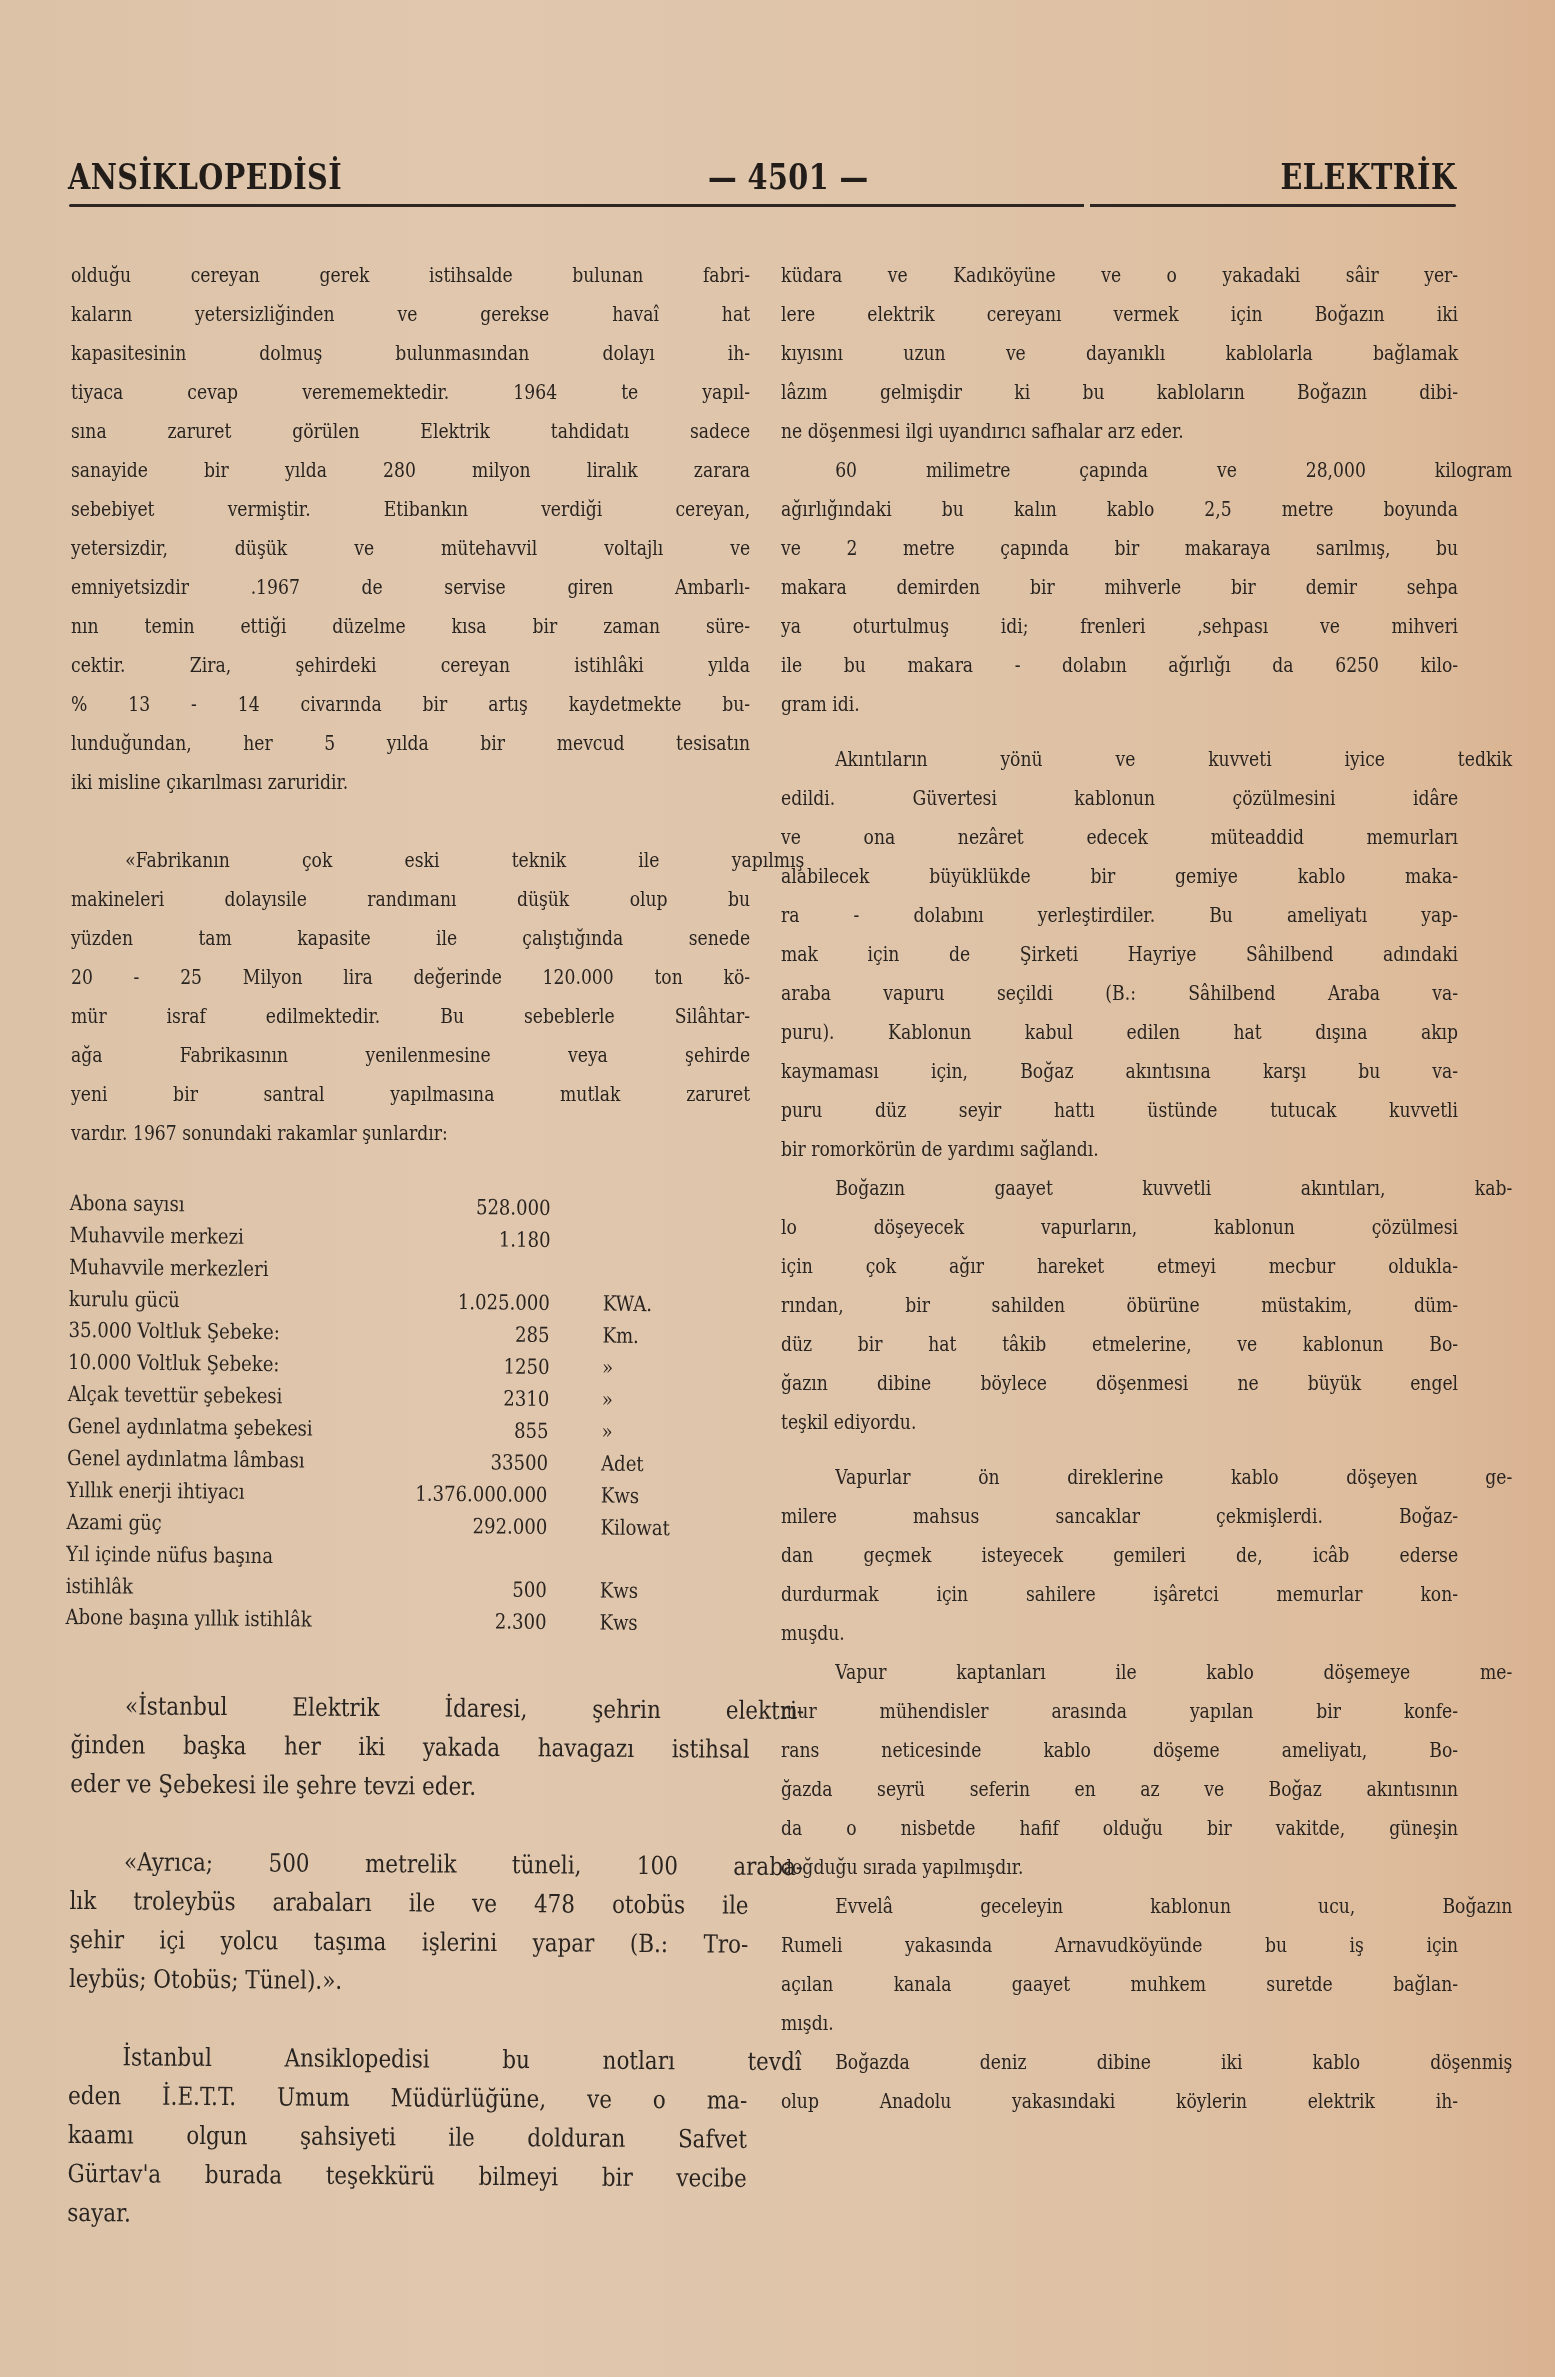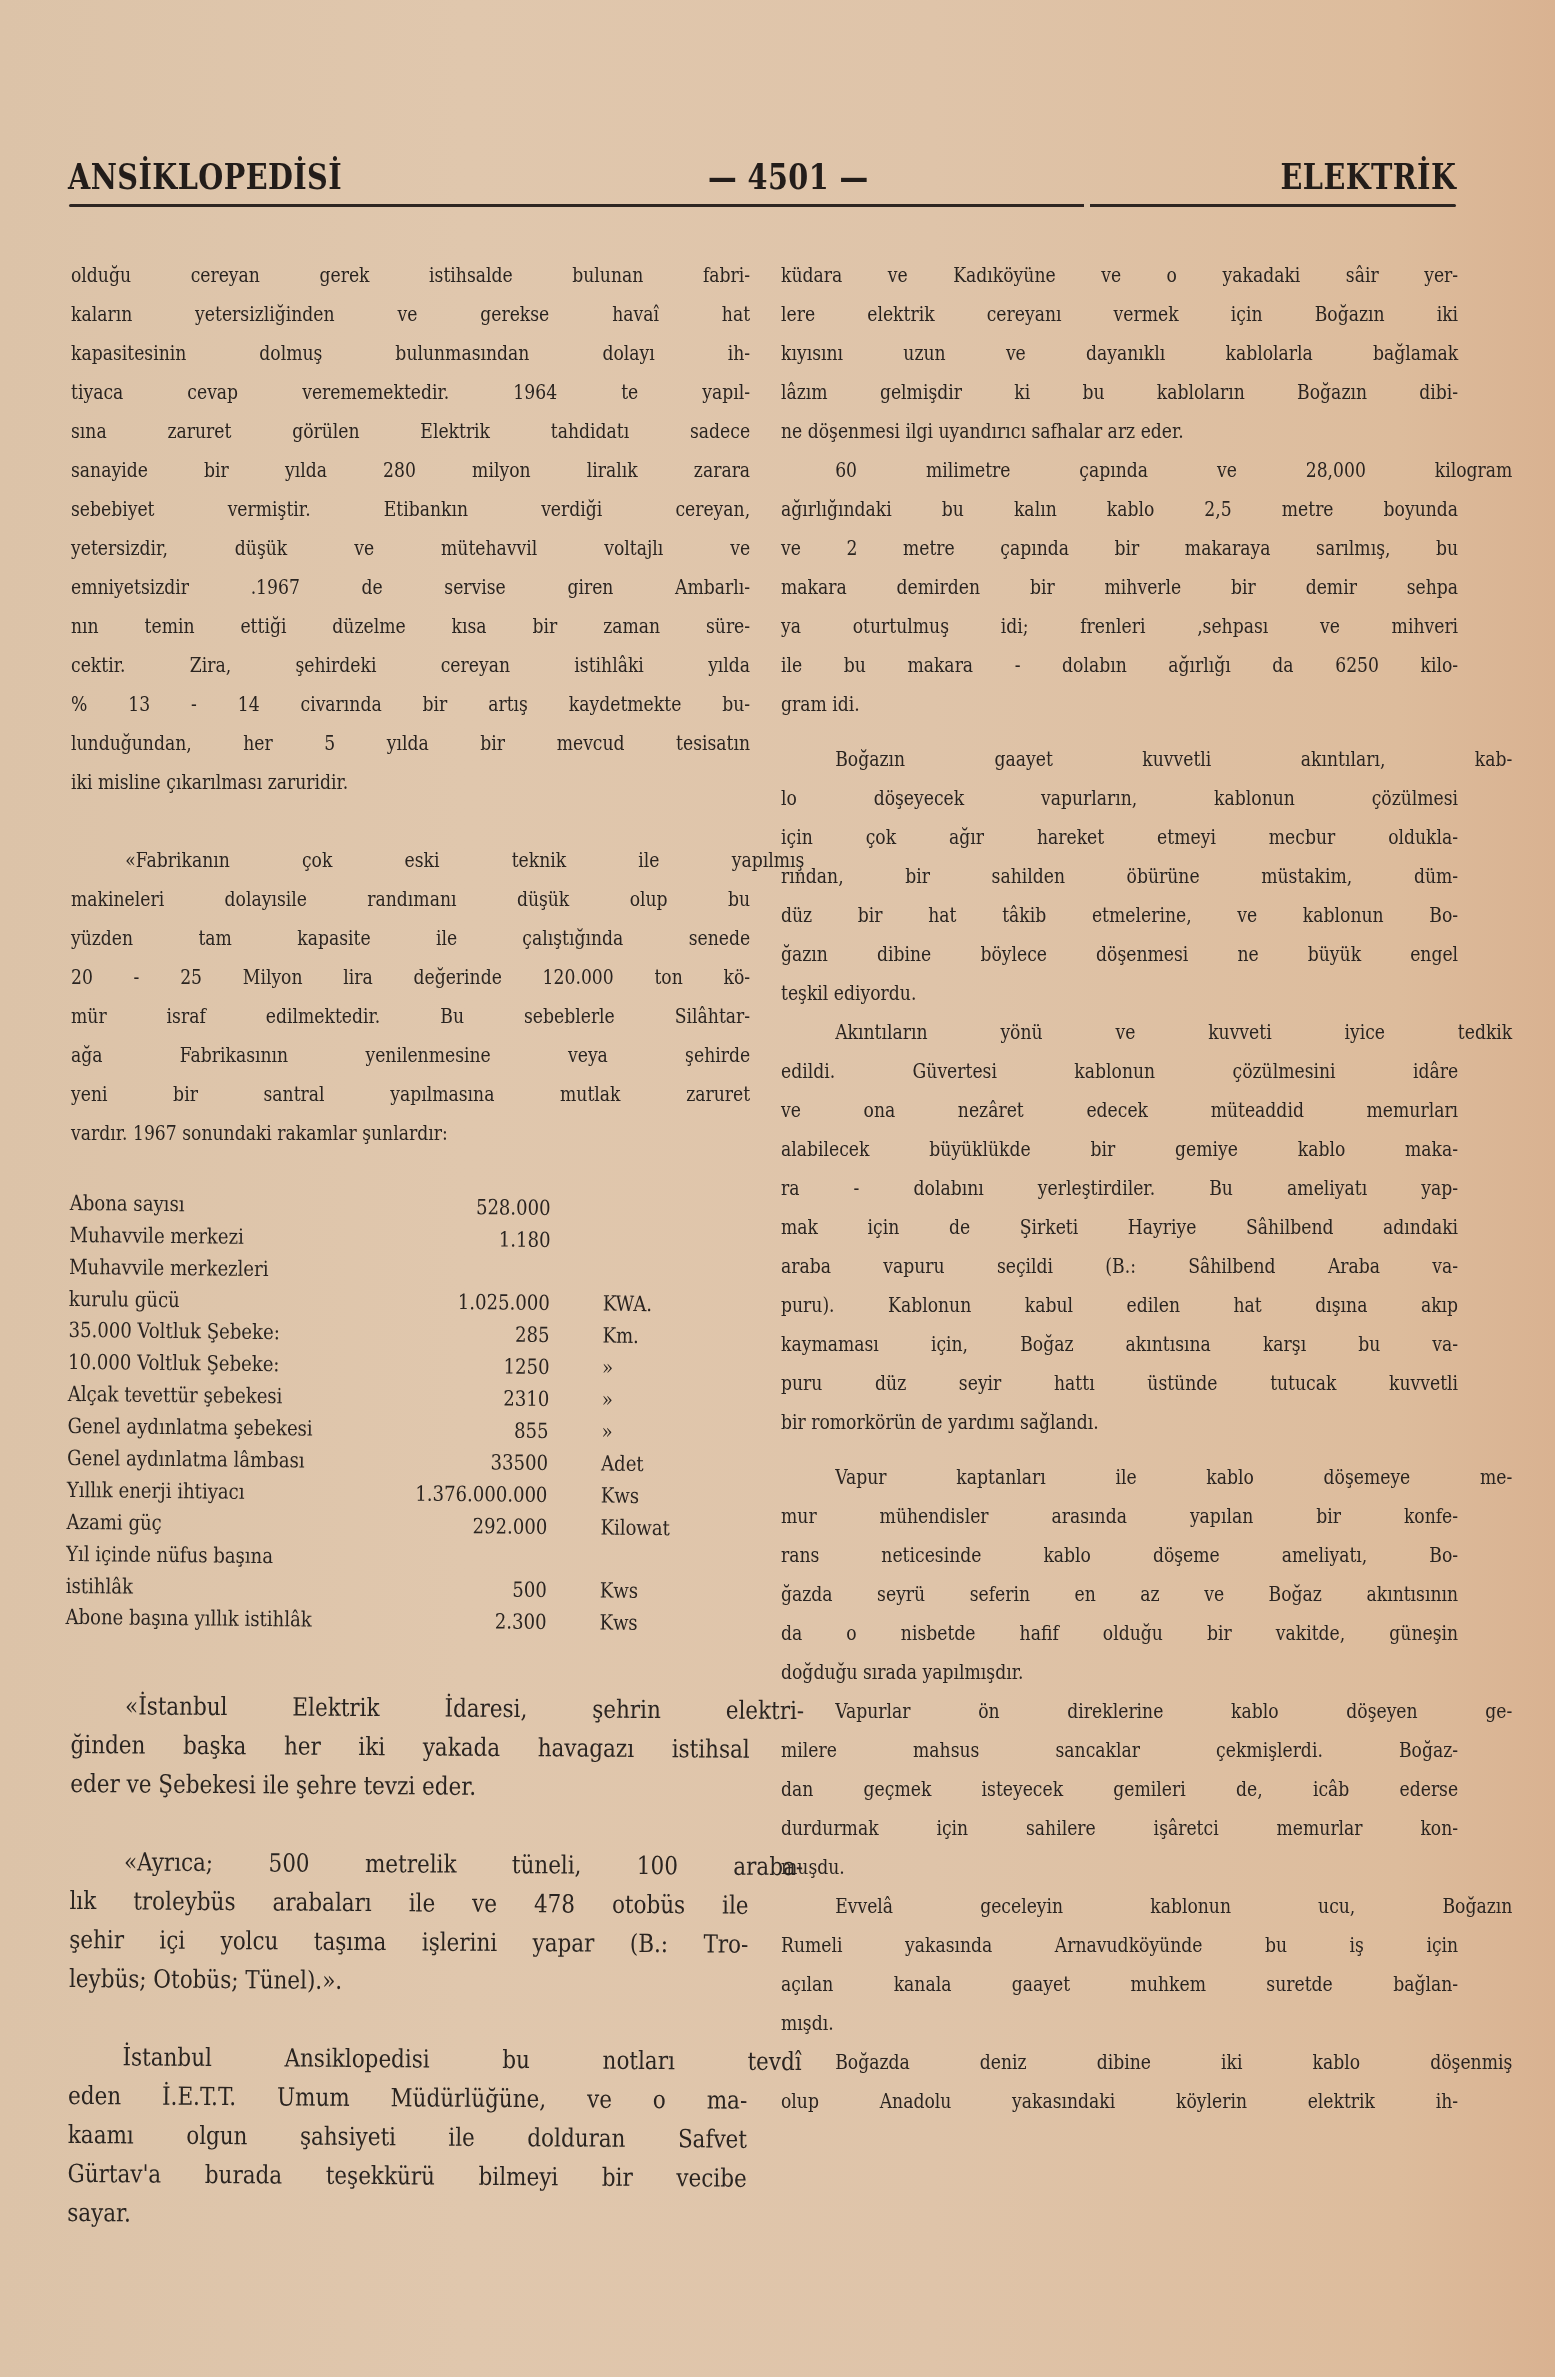--- a/index.html
+++ b/index.html
@@ -256,58 +256,58 @@
     <div id="r-p2">
         <span class="line indent">60 milimetre çapında ve 28,000 kilogram</span>
         <span class="line">ağırlığındaki bu kalın kablo 2,5 metre boyunda</span>
         <span class="line">ve 2 metre çapında bir makaraya sarılmış, bu</span>
         <span class="line">makara demirden bir mihverle bir demir sehpa</span>
         <span class="line">ya oturtulmuş idi; frenleri ,sehpası ve mihveri</span>
         <span class="line">ile bu makara - dolabın ağırlığı da 6250 kilo-</span>
         <span class="line last">gram idi.</span>
       </div>
     <div class="small-gap"></div>
-    <div id="r-p3">
-        <span class="line indent">Boğazın gaayet kuvvetli akıntıları, kab-</span>
-        <span class="line">lo döşeyecek vapurların, kablonun çözülmesi</span>
-        <span class="line">için çok ağır hareket etmeyi mecbur oldukla-</span>
-        <span class="line">rından, bir sahilden öbürüne müstakim, düm-</span>
-        <span class="line">düz bir hat tâkib etmelerine, ve kablonun Bo-</span>
-        <span class="line">ğazın dibine böylece döşenmesi ne büyük engel</span>
-        <span class="line last">teşkil ediyordu.</span>
-      </div>
     <div id="r-p4">
         <span class="line indent">Akıntıların yönü ve kuvveti iyice tedkik</span>
         <span class="line">edildi. Güvertesi kablonun çözülmesini idâre</span>
         <span class="line">ve ona nezâret edecek müteaddid memurları</span>
         <span class="line">alabilecek büyüklükde bir gemiye kablo maka-</span>
         <span class="line">ra - dolabını yerleştirdiler. Bu ameliyatı yap-</span>
         <span class="line">mak için de Şirketi Hayriye Sâhilbend adındaki</span>
         <span class="line">araba vapuru seçildi (B.: Sâhilbend Araba va-</span>
         <span class="line">puru). Kablonun kabul edilen hat dışına akıp</span>
         <span class="line">kaymaması için, Boğaz akıntısına karşı bu va-</span>
         <span class="line">puru düz seyir hattı üstünde tutucak kuvvetli</span>
         <span class="line last">bir romorkörün de yardımı sağlandı.</span>
       </div>
+    <div id="r-p3">
+        <span class="line indent">Boğazın gaayet kuvvetli akıntıları, kab-</span>
+        <span class="line">lo döşeyecek vapurların, kablonun çözülmesi</span>
+        <span class="line">için çok ağır hareket etmeyi mecbur oldukla-</span>
+        <span class="line">rından, bir sahilden öbürüne müstakim, düm-</span>
+        <span class="line">düz bir hat tâkib etmelerine, ve kablonun Bo-</span>
+        <span class="line">ğazın dibine böylece döşenmesi ne büyük engel</span>
+        <span class="line last">teşkil ediyordu.</span>
+      </div>
     <div class="small-gap"></div>
+    <div id="r-p6">
+        <span class="line indent">Vapurlar ön direklerine kablo döşeyen ge-</span>
+        <span class="line">milere mahsus sancaklar çekmişlerdi. Boğaz-</span>
+        <span class="line">dan geçmek isteyecek gemileri de, icâb ederse</span>
+        <span class="line">durdurmak için sahilere işâretci memurlar kon-</span>
+        <span class="line last">muşdu.</span>
+      </div>
     <div id="r-p5">
         <span class="line indent">Vapur kaptanları ile kablo döşemeye me-</span>
         <span class="line">mur mühendisler arasında yapılan bir konfe-</span>
         <span class="line">rans neticesinde kablo döşeme ameliyatı, Bo-</span>
         <span class="line">ğazda seyrü seferin en az ve Boğaz akıntısının</span>
         <span class="line">da o nisbetde hafif olduğu bir vakitde, güneşin</span>
         <span class="line last">doğduğu sırada yapılmışdır.</span>
       </div>
-    <div id="r-p6">
-        <span class="line indent">Vapurlar ön direklerine kablo döşeyen ge-</span>
-        <span class="line">milere mahsus sancaklar çekmişlerdi. Boğaz-</span>
-        <span class="line">dan geçmek isteyecek gemileri de, icâb ederse</span>
-        <span class="line">durdurmak için sahilere işâretci memurlar kon-</span>
-        <span class="line last">muşdu.</span>
-      </div>
     <div id="r-p7">
         <span class="line indent">Evvelâ geceleyin kablonun ucu, Boğazın</span>
         <span class="line">Rumeli yakasında Arnavudköyünde bu iş için</span>
         <span class="line">açılan kanala gaayet muhkem suretde bağlan-</span>
         <span class="line last">mışdı.</span>
       </div>
     <div id="r-p8">
         <span class="line indent">Boğazda deniz dibine iki kablo döşenmiş</span>
         <span class="line">olup Anadolu yakasındaki köylerin elektrik ih-</span>
       </div>

